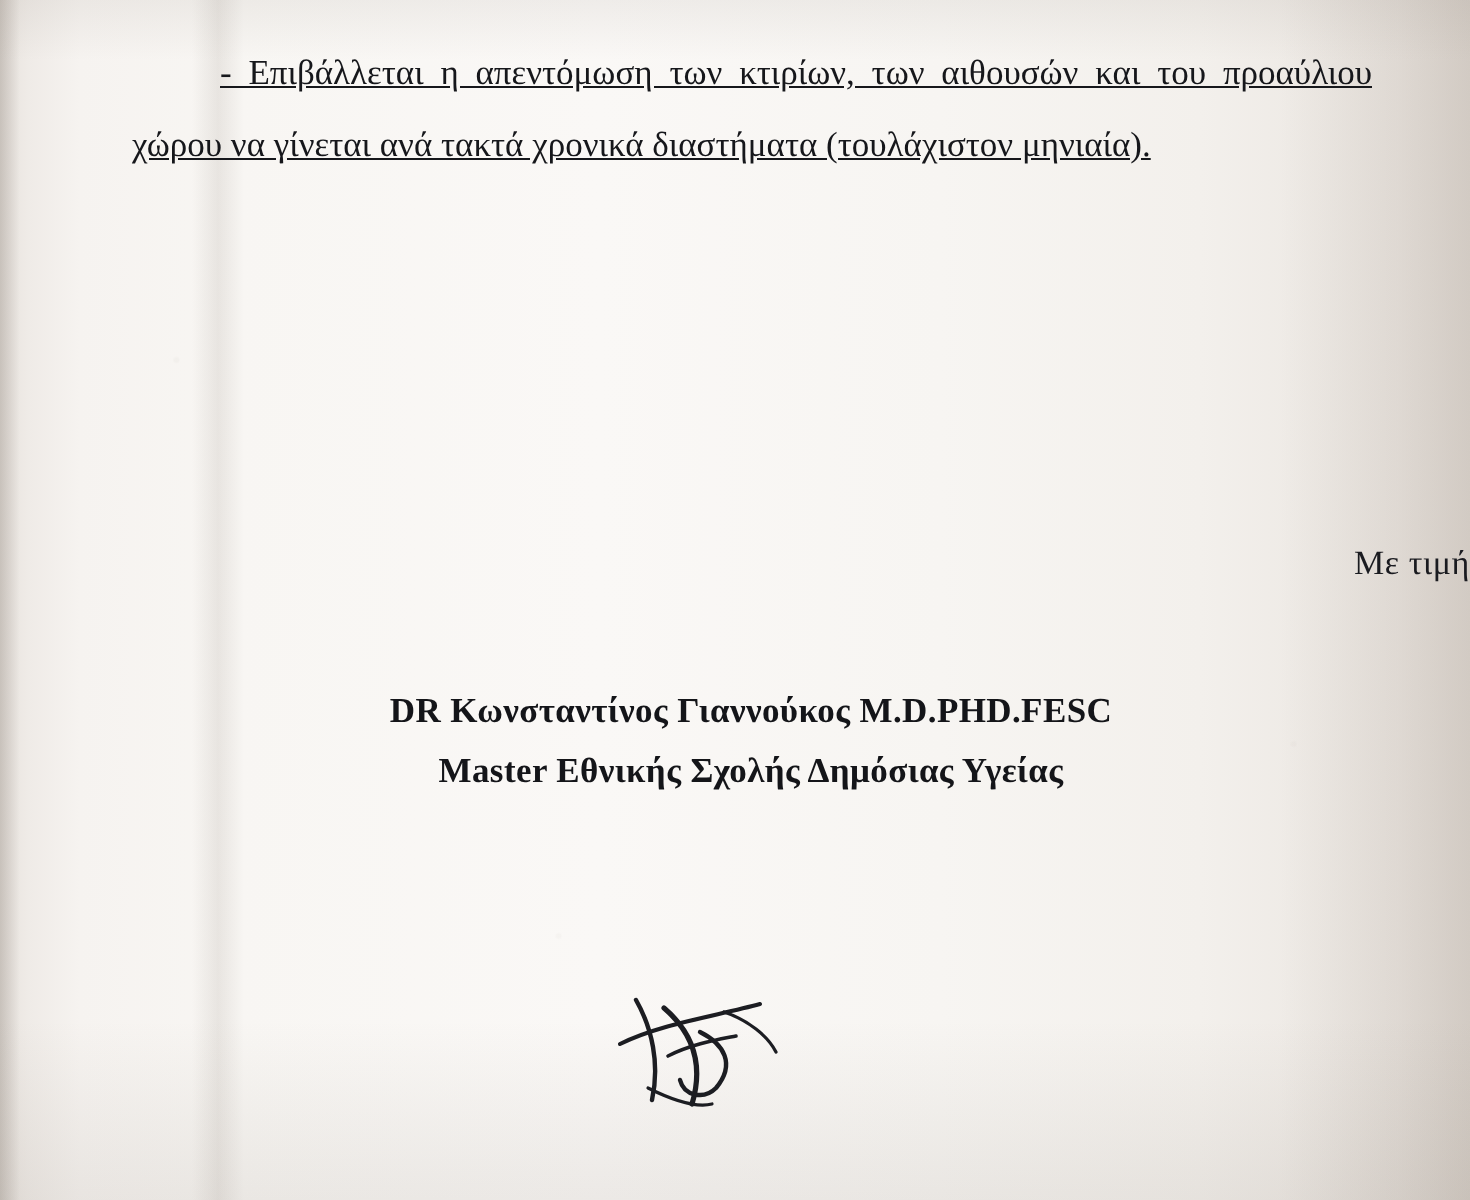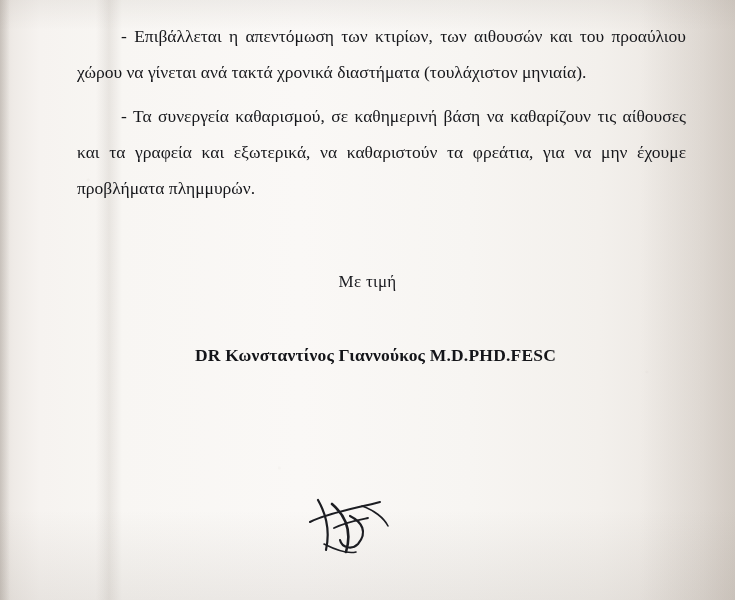--- a/index.html
+++ b/index.html
@@ -65,31 +65,32 @@
     left: 66px;
     top: 18px;
     width: 620px;
     color: #16171b;
     font-size: 17.5px;
     line-height: 36px;
     text-align: justify;
   }
 
   .para {
-    margin: 0 0 8px 11px;
+    margin: 0 0 8px 0;
     text-indent: 44px;
+    text-decoration: underline;
   }
   .para:last-child { margin-bottom: 0; }
 
   .closing {
     position: absolute;
     left: 0;
     right: 0;
     top: 272px;
-    text-align: center;
+    text-align: right;
     font-size: 17px;
     color: #1a1b20;
     letter-spacing: 0.3px;
   }
 
   .signature-block {
     position: absolute;
     left: 16px;
     right: 0;
     top: 340px;
@@ -136,27 +137,27 @@
 
   <div class="shade shade-left-edge"></div>
   <div class="shade shade-fold"></div>
   <div class="shade shade-fold2"></div>
   <div class="shade shade-top"></div>
   <div class="shade shade-bottom"></div>
   <div class="speckle"></div>
 
   <div class="body-text">
     <p class="para">- Επιβάλλεται η απεντόμωση των κτιρίων, των αιθουσών και του προαύλιου χώρου να γίνεται ανά τακτά χρονικά διαστήματα (τουλάχιστον μηνιαία).</p>
-    <p class="para">- Τα συνεργεία καθαρισμού, σε καθημερινή βάση να καθαρίζουν τις αίθουσες και τα γραφεία και εξωτερικά, να καθαριστούν τα φρεάτια, για να μην έχουμε προβλήματα πλημμυρών.</p>
   </div>
 
   <div class="closing">Με τιμή</div>
 
   <div class="signature-block">
     <span class="line">DR Κωνσταντίνος Γιαννούκος M.D.PHD.FESC</span>
+    <span class="line">Master Εθνικής Σχολής Δημόσιας Υγείας</span>
   </div>
 
   <div class="signature-mark">
     <svg width="120" height="70" viewBox="0 0 120 70" fill="none" xmlns="http://www.w3.org/2000/svg">
       <path d="M22 8 C30 22, 34 40, 30 58" stroke="#1c1d22" stroke-width="2.2" stroke-linecap="round"></path>
       <path d="M14 30 C34 20, 62 16, 84 10" stroke="#1c1d22" stroke-width="2" stroke-linecap="round"></path>
       <path d="M36 12 C50 24, 56 40, 50 60" stroke="#1c1d22" stroke-width="2.6" stroke-linecap="round"></path>
       <path d="M38 36 C50 30, 62 28, 72 26" stroke="#1c1d22" stroke-width="1.8" stroke-linecap="round"></path>
       <path d="M54 24 C66 30, 72 40, 62 52 C56 58, 46 56, 44 48" stroke="#1c1d22" stroke-width="2.2" stroke-linecap="round"></path>
       <path d="M66 14 C78 18, 88 26, 92 34" stroke="#1c1d22" stroke-width="1.6" stroke-linecap="round"></path>

